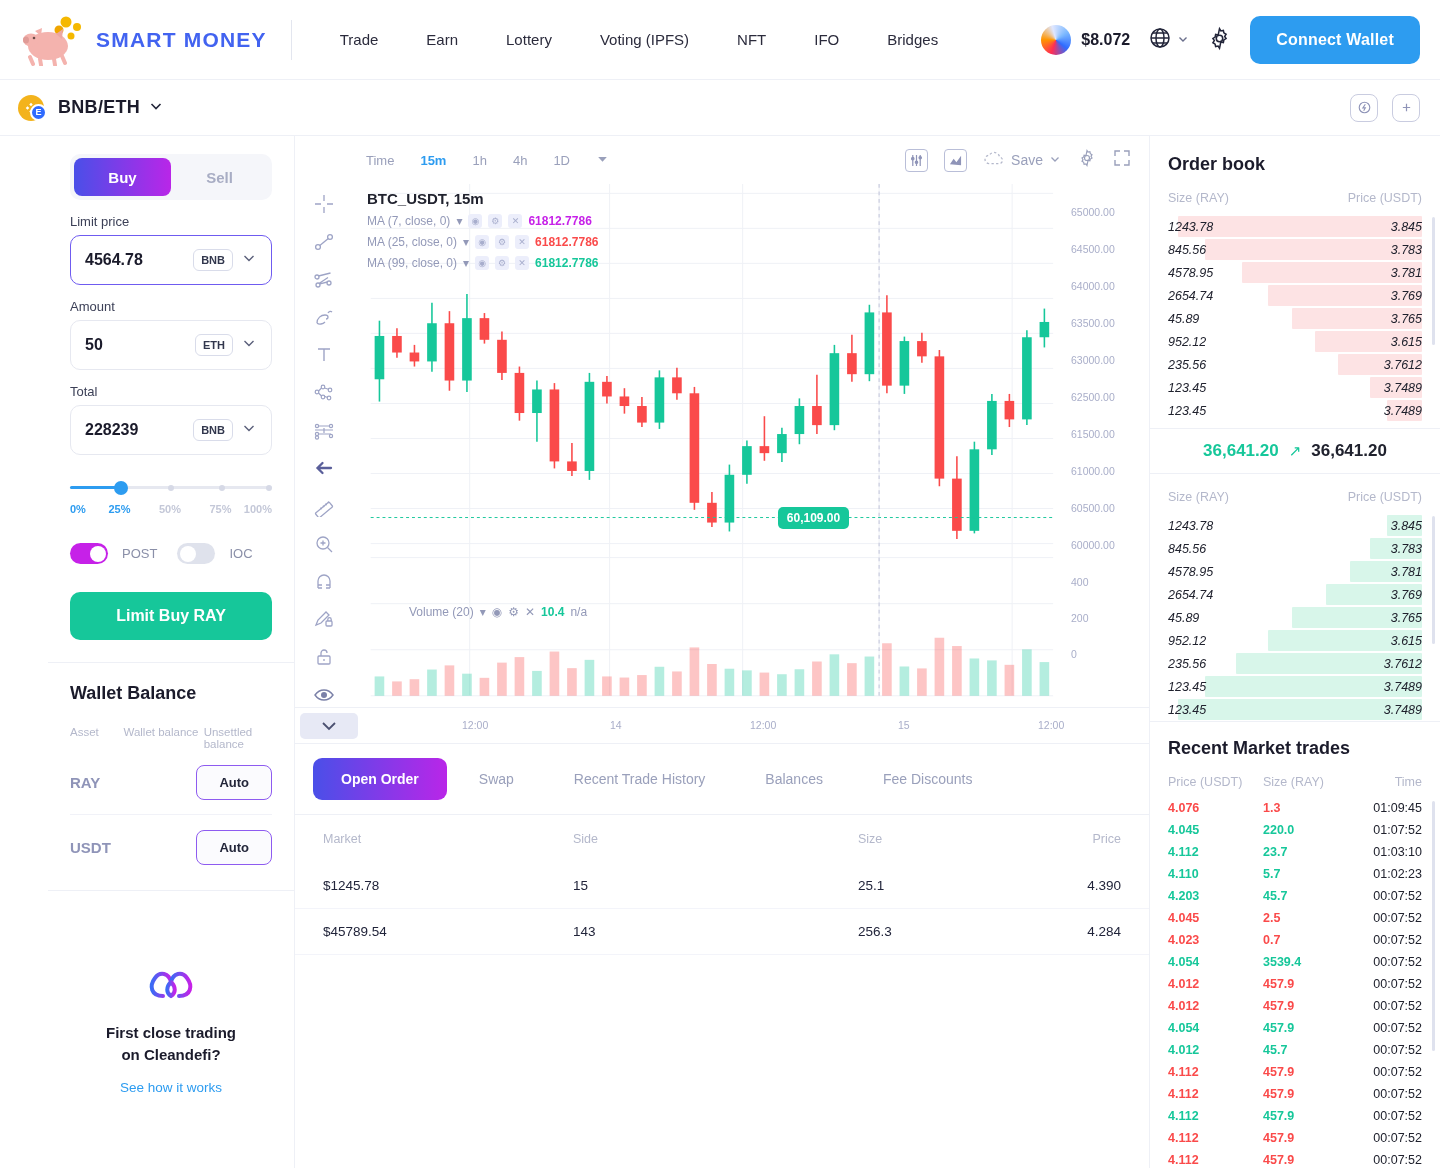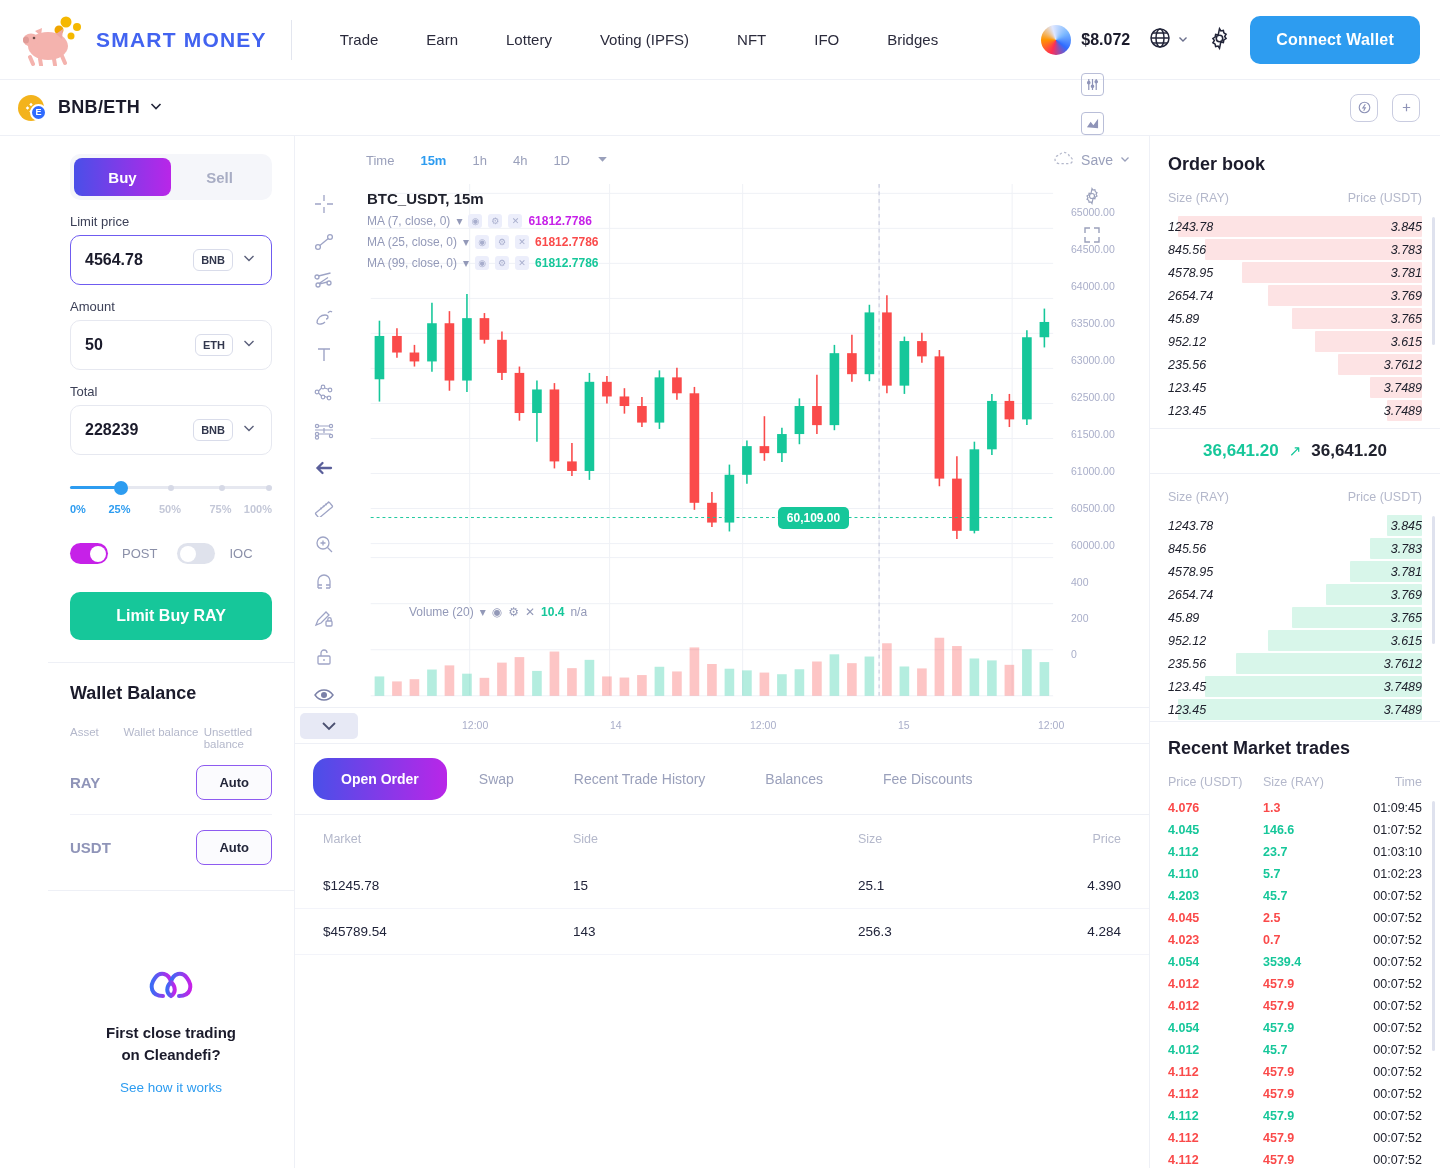--- a/index.html
+++ b/index.html
@@ -141,21 +141,21 @@
            align-items: center; justify-content: center; text-align: center; padding: 12px; }
   .promo-title { font-size: 15px; font-weight: 700; line-height: 1.45; margin-top: 14px; }
   .promo-link { font-size: 13.5px; color: #2d9cf0; margin-top: 14px; cursor: pointer; text-decoration: none; }
 
   
   .chart-area { flex: 1; display: flex; flex-direction: column; min-height: 0; border-bottom: 1px solid #eef0f6; }
   .chart-top { height: 48px; flex: 0 0 48px; display: flex; align-items: center; padding-left: 58px; }
   .tf { display: flex; align-items: center; gap: 0; }
   .tf span { font-size: 13px; color: #9aa0bb; padding: 6px 13px; cursor: pointer; }
   .tf span.active { color: #2d9cf0; font-weight: 700; }
-  .chart-top-right { margin-left: auto; display: flex; align-items: center; gap: 16px; padding-right: 18px; color: #9da3c4; flex-direction: column; }
+  .chart-top-right { margin-left: auto; display: flex; align-items: center; gap: 16px; padding-right: 18px; color: #9da3c4; }
   .sqico { width: 23px; height: 23px; border: 1.5px solid #b9bed8; border-radius: 4px;
            display: flex; align-items: center; justify-content: center; cursor: pointer; }
   .save-wrap { display: flex; align-items: center; gap: 6px; cursor: pointer; color: #9aa0bb; font-size: 14px; }
   .chart-main { flex: 1; display: flex; min-height: 0; position: relative; }
   .draw-tools {
     width: 58px; flex: 0 0 58px; display: flex; flex-direction: column; align-items: center;
     gap: 13px; padding-top: 8px; color: #9ea4c6;
   }
   .draw-tools .tool { width: 30px; height: 30px; display: flex; align-items: center; justify-content: center; cursor: pointer; }
   .plot { flex: 1; position: relative; min-width: 0; }
@@ -176,21 +176,21 @@
             border-top: 1px solid #eef0f6; }
   .collapse-btn { width: 58px; height: 26px; background: #e7e9f5; border-radius: 5px;
                   display: flex; align-items: center; justify-content: center; margin-left: 5px;
                   color: #4b5070; cursor: pointer; }
   .x-labels { flex: 1; position: relative; height: 100%; }
   .x-labels span { position: absolute; top: 11px; font-size: 10.5px; color: #a9aec9; }
 
   
   .bottom { flex: 0 0 424px; display: flex; flex-direction: column; background: #fff; }
   .tabs { display: flex; padding: 14px 18px 0 18px; gap: 4px; }
-  .tab { font-size: 14px; color: #9aa0bb; padding: 13px 28px; border-radius: 15px; cursor: pointer; white-space: nowrap; }
+  .tab { font-size: 14px; color: #9aa0bb; padding: 13px 28px; border-radius: 9px; cursor: pointer; white-space: nowrap; }
   .tab.active { background: linear-gradient(90deg, #4a4fe8 0%, #b926e8 100%); color: #fff; font-weight: 700; }
   .otable { margin-top: 14px; border-top: 1px solid #eef0f6; }
   .otable .thead, .otable .trow { display: flex; padding: 0 28px; align-items: center; }
   .otable .thead { height: 48px; font-size: 12.5px; color: #b4b8cb; }
   .otable .trow { height: 46px; font-size: 13.5px; color: #21243a; border-bottom: 1px solid #f3f4fa; }
   .otable .c1 { width: 250px; }
   .otable .c2 { width: 285px; }
   .otable .c3 { flex: 1; }
   .otable .c4 { width: 120px; text-align: right; }
 
@@ -966,21 +966,21 @@
           <span class="c3">Time</span>
         </div>
         <div class="rt-rows" id="trades">
             <div class="rt-row">
               <span class="c1 down">4.076</span>
               <span class="c2 down">1.3</span>
               <span class="c3">01:09:45</span>
             </div>
             <div class="rt-row">
               <span class="c1 up">4.045</span>
-              <span class="c2 up">146.6</span>
+              <span class="c2 up">220.0</span>
               <span class="c3">01:07:52</span>
             </div>
             <div class="rt-row">
               <span class="c1 up">4.112</span>
               <span class="c2 up">23.7</span>
               <span class="c3">01:03:10</span>
             </div>
             <div class="rt-row">
               <span class="c1 up">4.110</span>
               <span class="c2 up">5.7</span>

